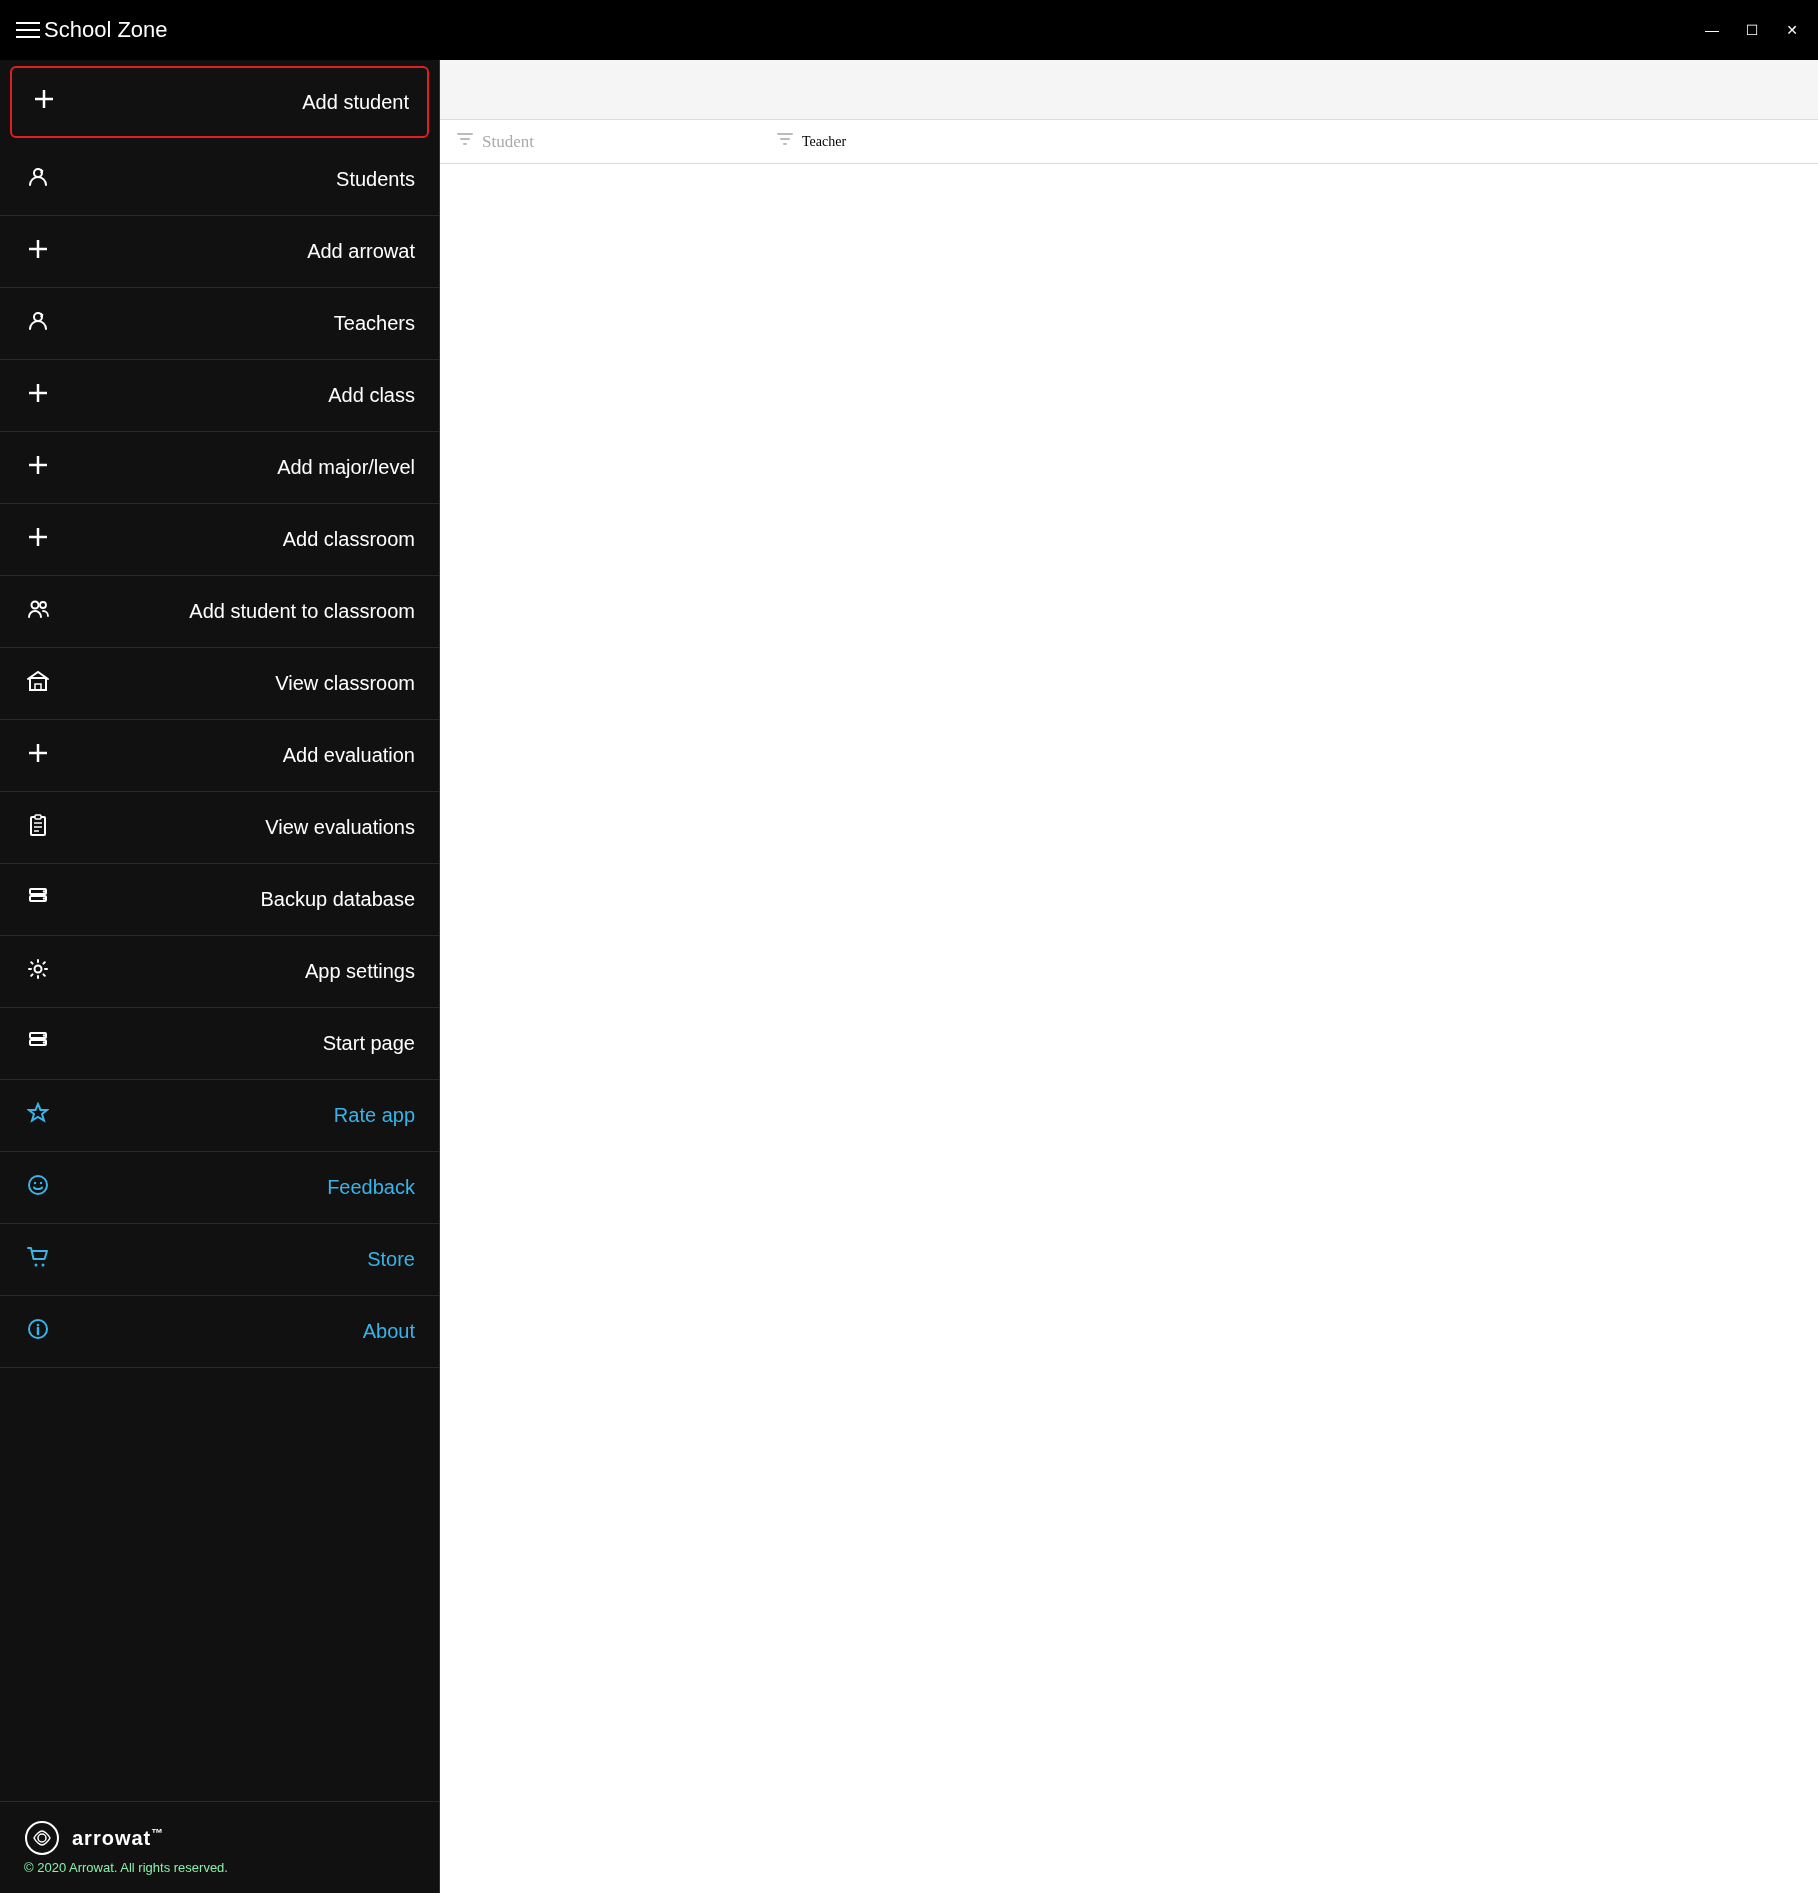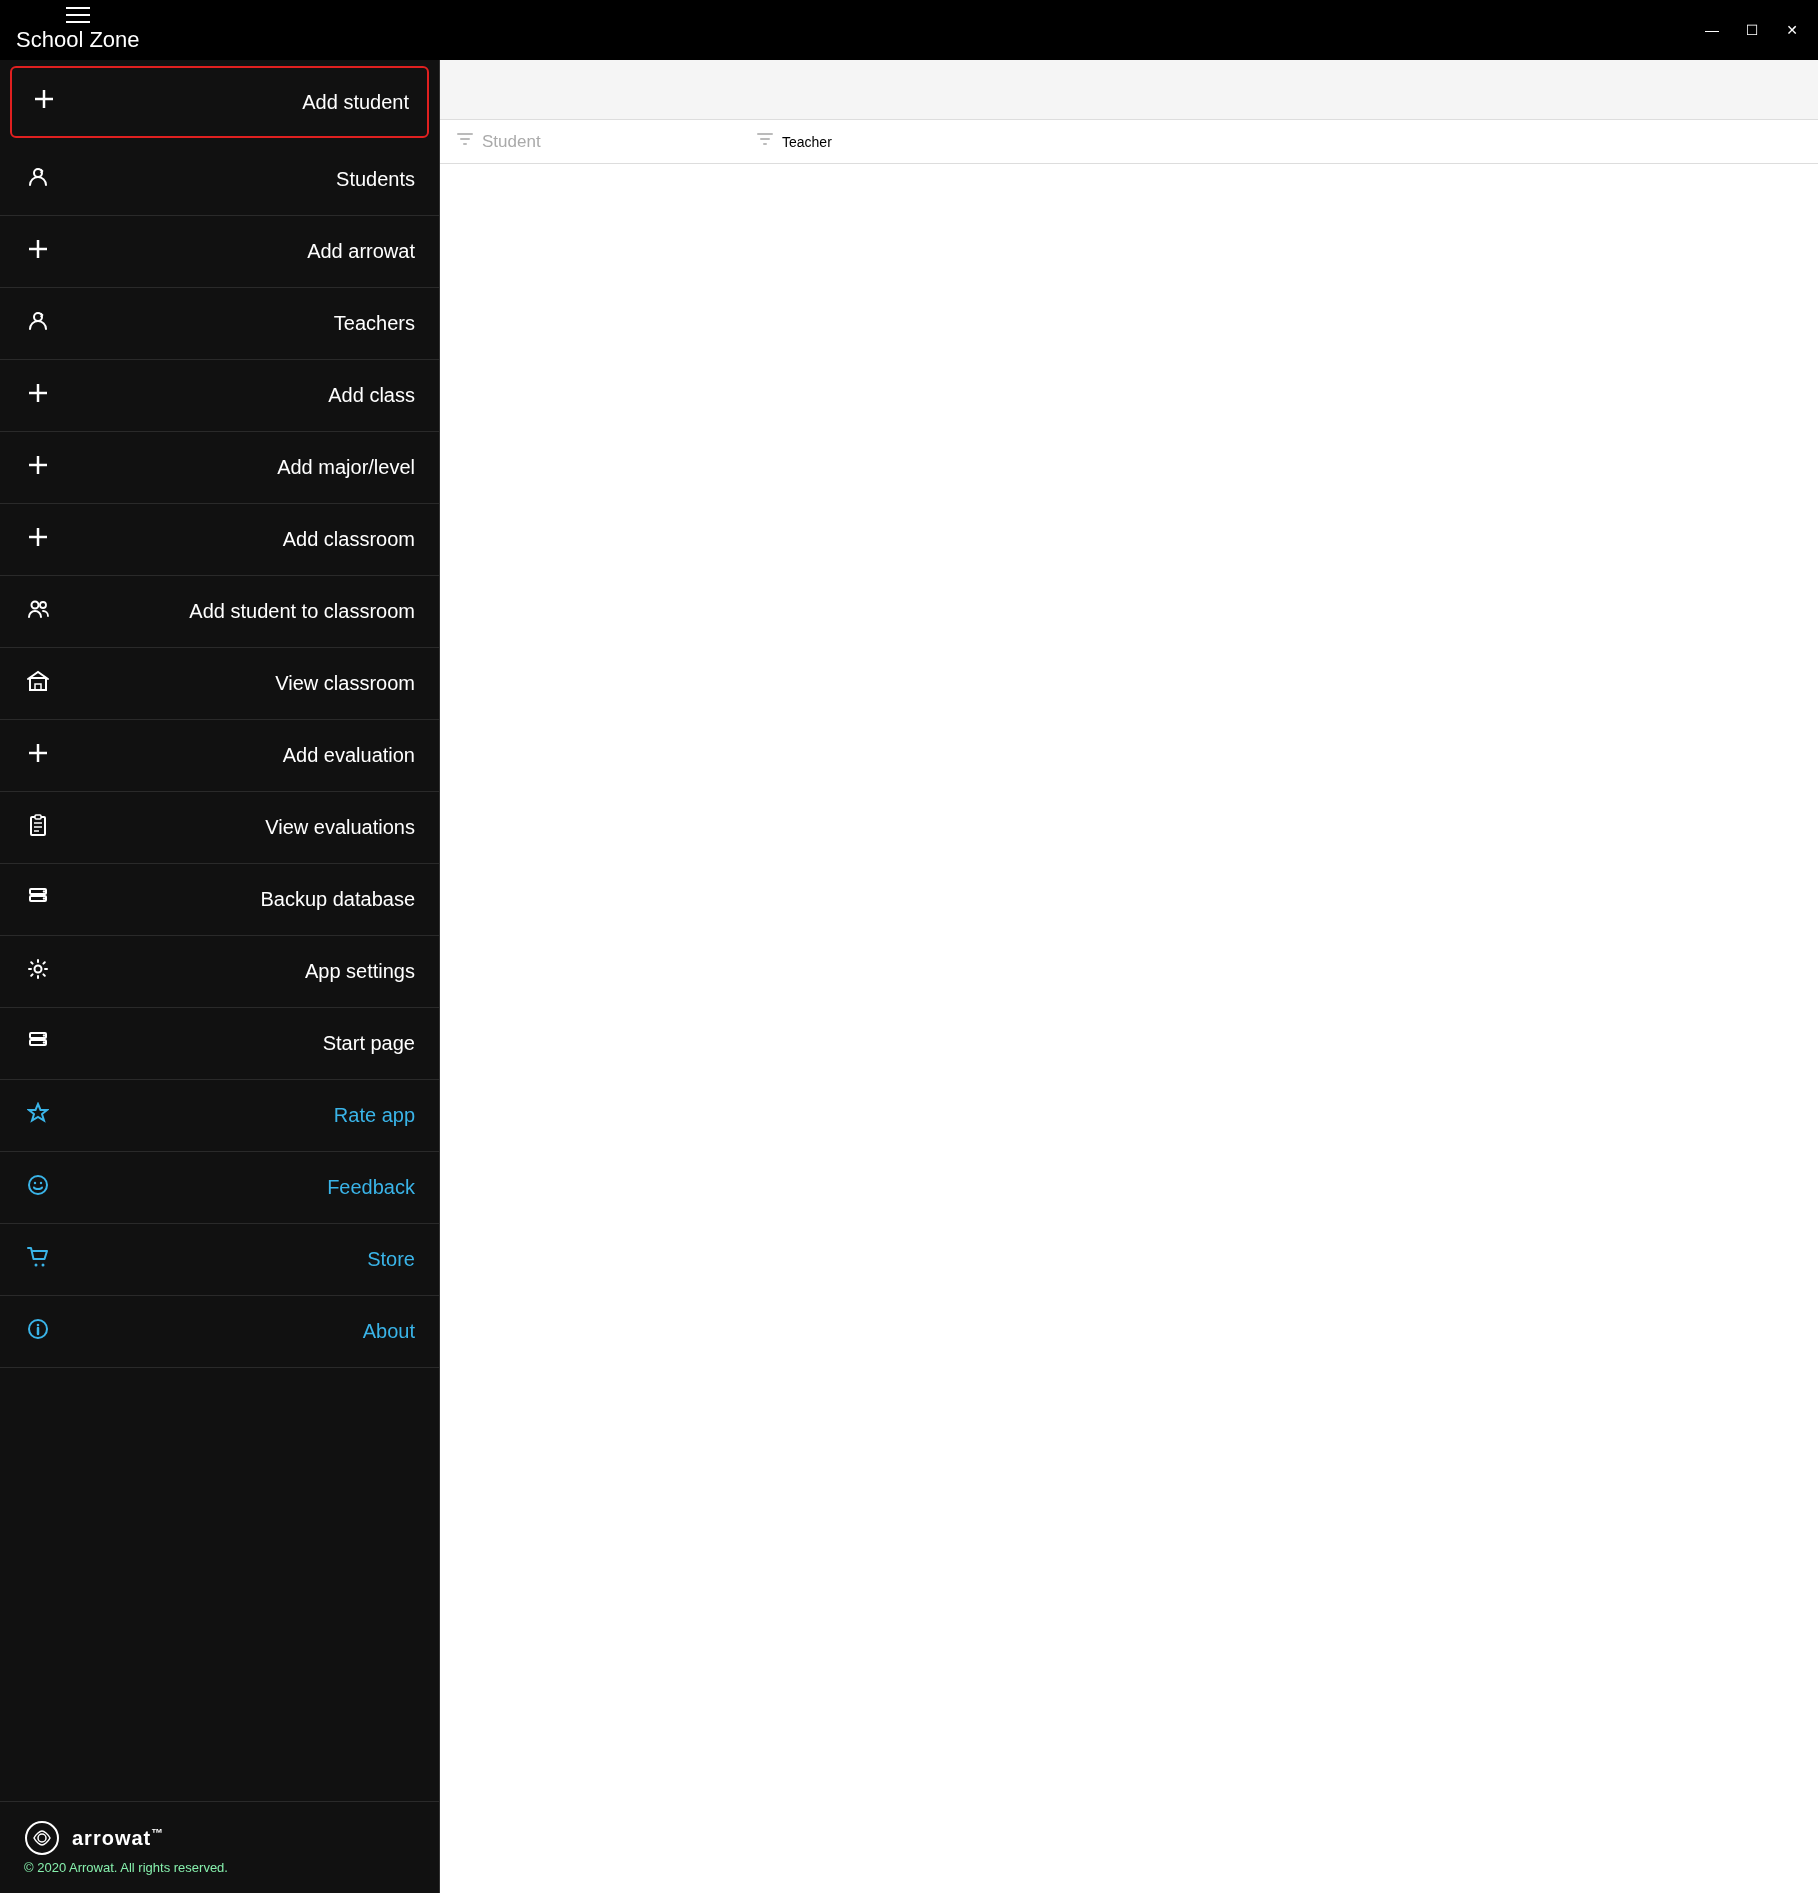--- a/index.html
+++ b/index.html
@@ -21,21 +21,20 @@
       display: flex;
       align-items: center;
       justify-content: space-between;
       padding: 0 16px;
       z-index: 10;
     }
     .title-bar-left {
       display: flex;
       align-items: center;
       gap: 4px;
-      flex-direction: column;
     }
     .hamburger {
       display: flex;
       flex-direction: column;
       gap: 5px;
       cursor: pointer;
     }
     .hamburger span {
       display: block;
       width: 24px;
@@ -152,20 +151,22 @@
       background: #f5f5f5;
       border-bottom: 1px solid #ddd;
       display: flex;
       align-items: center;
       padding: 0 16px;
     }
     .content-table-header {
       display: flex;
       padding: 10px 16px;
       border-bottom: 1px solid #ddd;
+      gap: 20px;
+      font-family: Liberation Serif, serif;
     }
     .table-col-header {
       display: flex;
       align-items: center;
       gap: 8px;
       color: #999;
       font-size: 17px;
       min-width: 300px;
     }
     .filter-icon {

